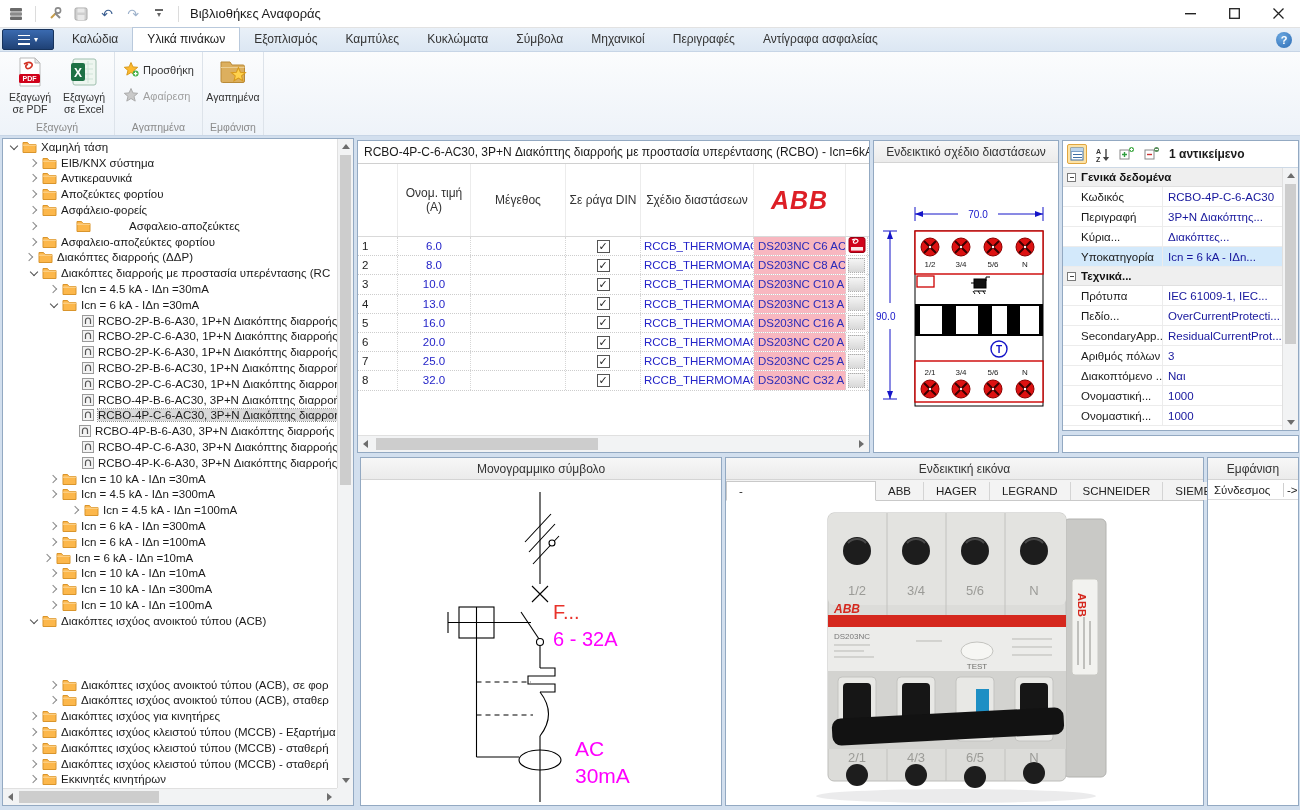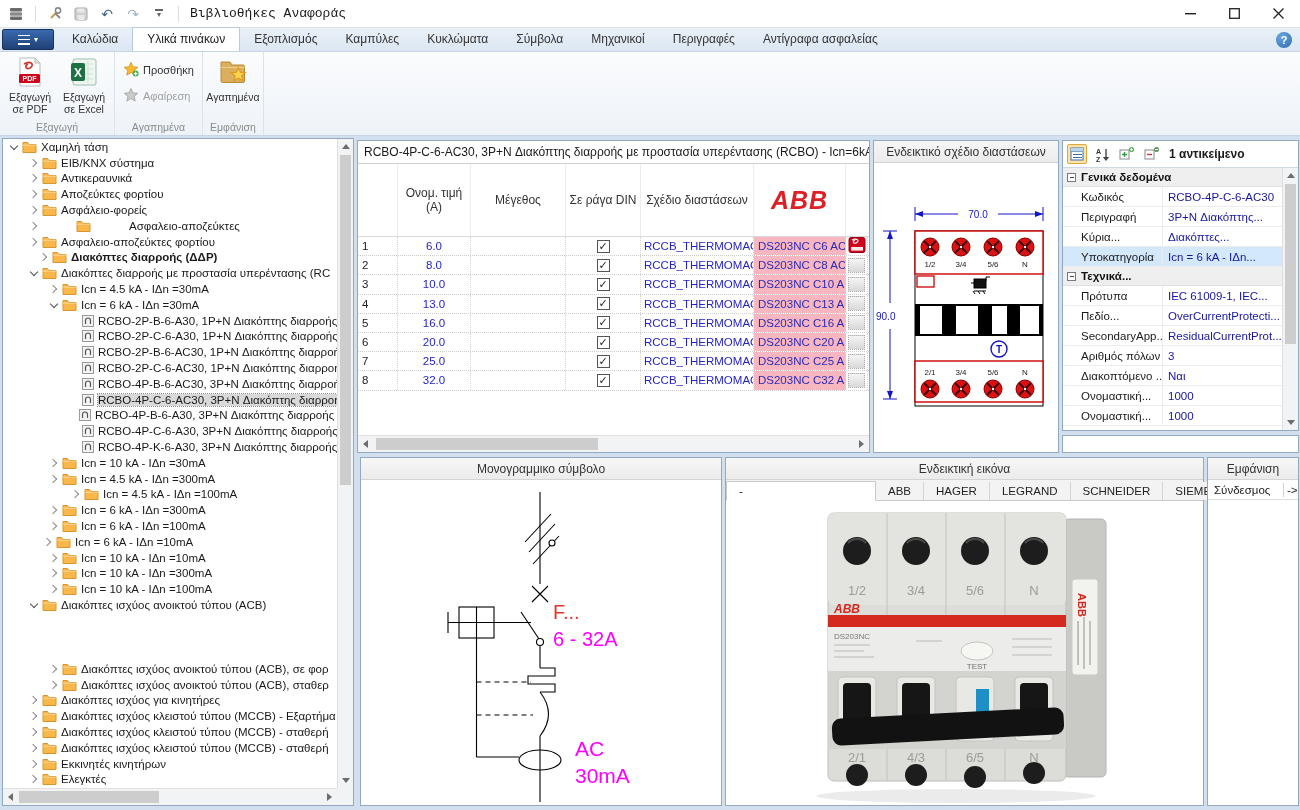--- a/index.html
+++ b/index.html
@@ -9,21 +9,21 @@
   
   .titlebar { position:absolute; left:0; top:0; width:1300px; height:28px; background:#ffffff; border-bottom:1px solid #e2e2e2; display:flex; align-items:center; }
   .qat { display:flex; align-items:center; gap:6px; padding-left:6px; }
   .qat .qbtn { width:20px; height:20px; display:flex; align-items:center; justify-content:center; }
   .qat .sep { width:1px; height:16px; background:#dcdcdc; margin:0 3px; }
   .qat .glyph { font-family:"DejaVu Sans",sans-serif; font-size:14px; color:#3b5f91; line-height:1; }
   .qat .glyph.dim { color:#9fb3cc; }
   .caretbtn { display:flex; flex-direction:column; align-items:center; justify-content:center; }
   .caretbtn .bar { width:8px; height:1.5px; background:#666; margin-bottom:1px; }
   .caretbtn .car { font-size:8px; color:#666; line-height:6px; }
-  .win-title { font-size:13px; color:#1a1a1a; margin-left:8px;font-family:Liberation Mono, monospace; }
+  .win-title { font-size:13px; color:#1a1a1a; margin-left:8px; }
   .winbtns { margin-left:auto; display:flex; }
   .winbtn { width:44px; height:27px; display:flex; align-items:center; justify-content:center; }
 
   
   .tabstrip { position:absolute; left:0; top:28px; width:1300px; height:24px; background:linear-gradient(#e9f0f8,#dce7f3); border-bottom:1px solid #c7d5e6; display:flex; align-items:flex-end; }
   .appbtn { width:52px; height:21px; margin:0 4px 1px 2px; background:linear-gradient(#3a6ab0,#1f4175); border:1px solid #173ショ push; border:1px solid #17335c; border-radius:2px; display:flex; align-items:center; justify-content:center; gap:4px; }
   .appbtn .lines { width:12px; height:10px; display:flex; flex-direction:column; justify-content:space-between; }
   .appbtn .lines i { height:1.5px; background:#fff; display:block; }
   .appbtn .car { color:#fff; font-size:8px; }
   .tab { padding:4px 14px 5px 14px; font-size:12px; color:#333; white-space:nowrap; }
@@ -331,21 +331,21 @@
       <div class="trow" style="padding-left: 26px;">
         <span class="chev"></span>
         <span class="ticon">
           <svg width="15" height="12" viewBox="0 0 15 12">
             <path d="M1 1.5 h4.5 l1.5 2 H14 v8 H1 z" fill="#fcb74b" stroke="#d9952c"></path>
             <path d="M1 4.2 h13" stroke="#fdd89a"></path>
           </svg>
         </span>
         <span class="lab">Ασφαλειο-αποζεύκτες φορτίου</span>
       </div>
-      <div class="trow" style="padding-left: 36px; font-weight: bold;">
+      <div class="trow" style="padding-left: 22px;">
         <span class="chev"></span>
         <span class="ticon">
           <svg width="15" height="12" viewBox="0 0 15 12">
             <path d="M1 1.5 h4.5 l1.5 2 H14 v8 H1 z" fill="#fcb74b" stroke="#d9952c"></path>
             <path d="M1 4.2 h13" stroke="#fdd89a"></path>
           </svg>
         </span>
         <span class="lab">Διακόπτες διαρροής (ΔΔΡ)</span>
       </div>
       <div class="trow" style="padding-left: 26px;">
@@ -390,20 +390,30 @@
       </div>
       <div class="trow" style="padding-left: 66px;">
         <span class="chev none"></span>
         <span class="ticon">
           <svg width="12" height="12" viewBox="0 0 12 12">
             <rect x="0.5" y="0.5" width="11" height="11" fill="#f3f3f3" stroke="#9a9a9a"></rect>
             <path d="M3.5 9 V5.5 a2.5 2.5 0 0 1 5 0 V9" fill="none" stroke="#555" stroke-width="1.2"></path>
           </svg>
         </span>
         <span class="lab">RCBO-2P-C-6-A30, 1P+N Διακόπτης διαρροής</span>
+      </div>
+      <div class="trow" style="padding-left: 66px;">
+        <span class="chev none"></span>
+        <span class="ticon">
+          <svg width="12" height="12" viewBox="0 0 12 12">
+            <rect x="0.5" y="0.5" width="11" height="11" fill="#f3f3f3" stroke="#9a9a9a"></rect>
+            <path d="M3.5 9 V5.5 a2.5 2.5 0 0 1 5 0 V9" fill="none" stroke="#555" stroke-width="1.2"></path>
+          </svg>
+        </span>
+        <span class="lab">RCBO-2P-K-6-A30, 1P+N Διακόπτης διαρροής</span>
       </div>
       <div class="trow" style="padding-left: 66px;">
         <span class="chev none"></span>
         <span class="ticon">
           <svg width="12" height="12" viewBox="0 0 12 12">
             <rect x="0.5" y="0.5" width="11" height="11" fill="#f3f3f3" stroke="#9a9a9a"></rect>
             <path d="M3.5 9 V5.5 a2.5 2.5 0 0 1 5 0 V9" fill="none" stroke="#555" stroke-width="1.2"></path>
           </svg>
         </span>
         <span class="lab">RCBO-2P-B-6-AC30, 1P+N Διακόπτης διαρροή</span>

